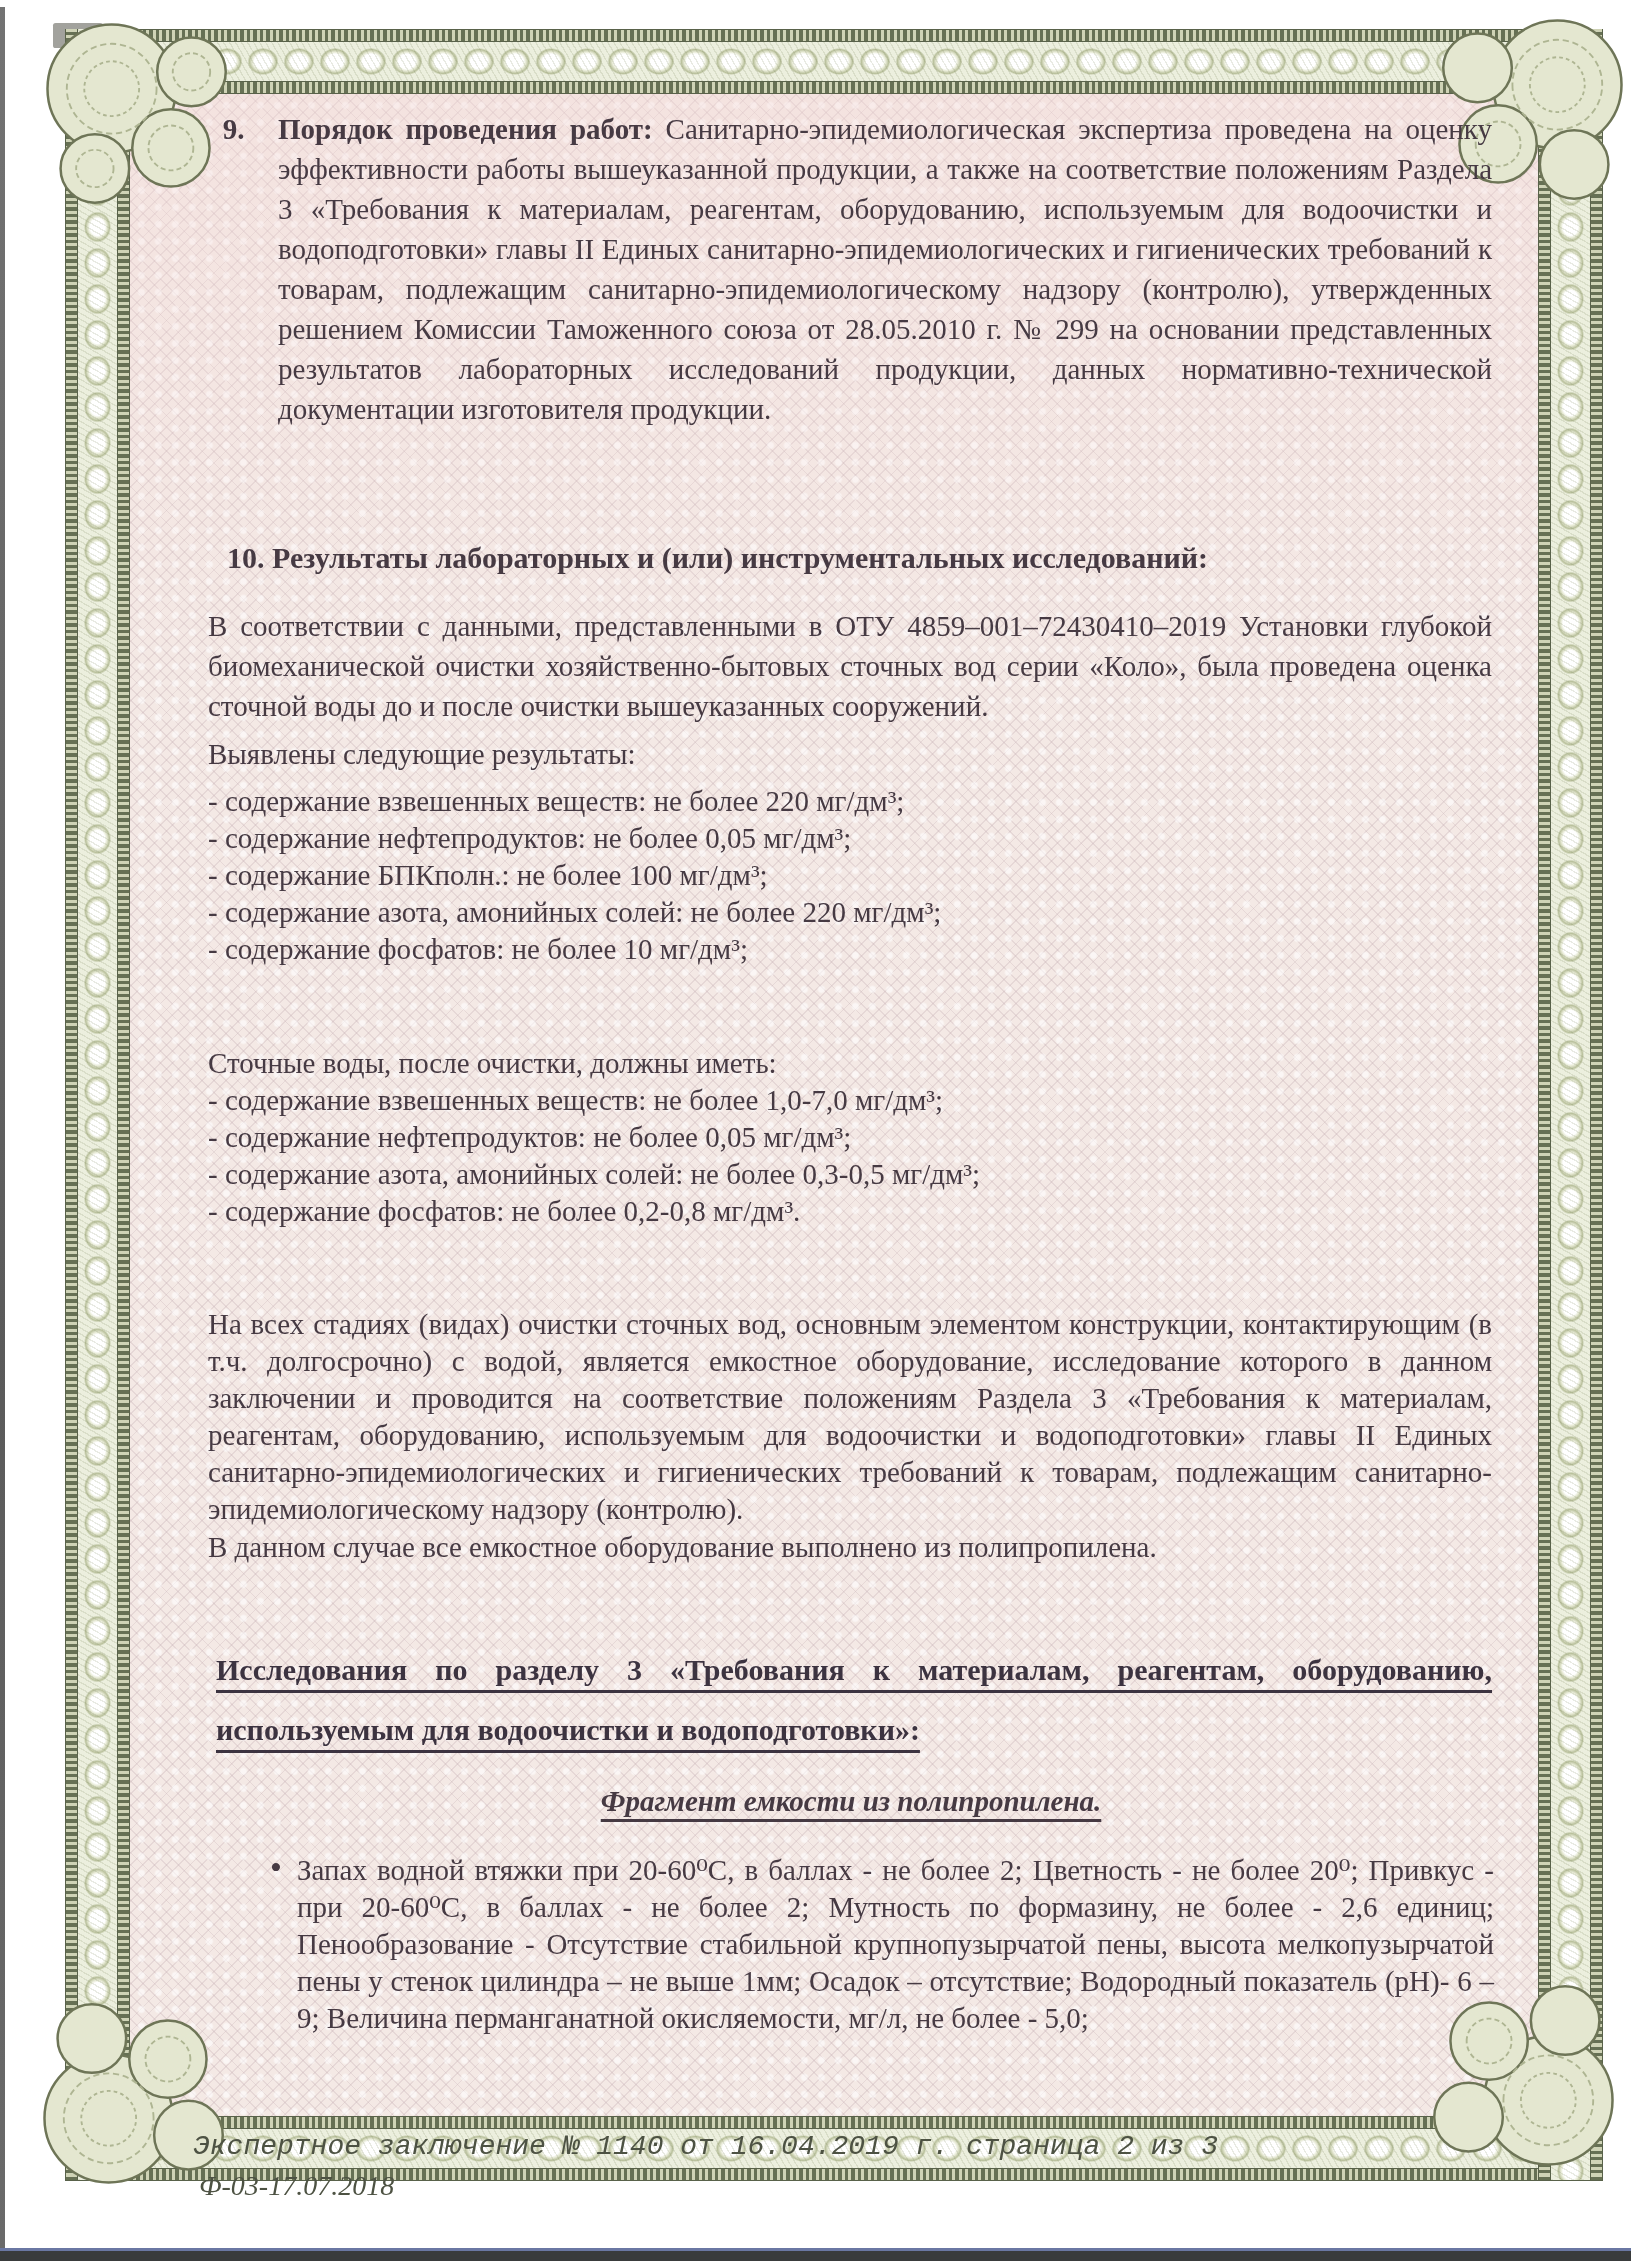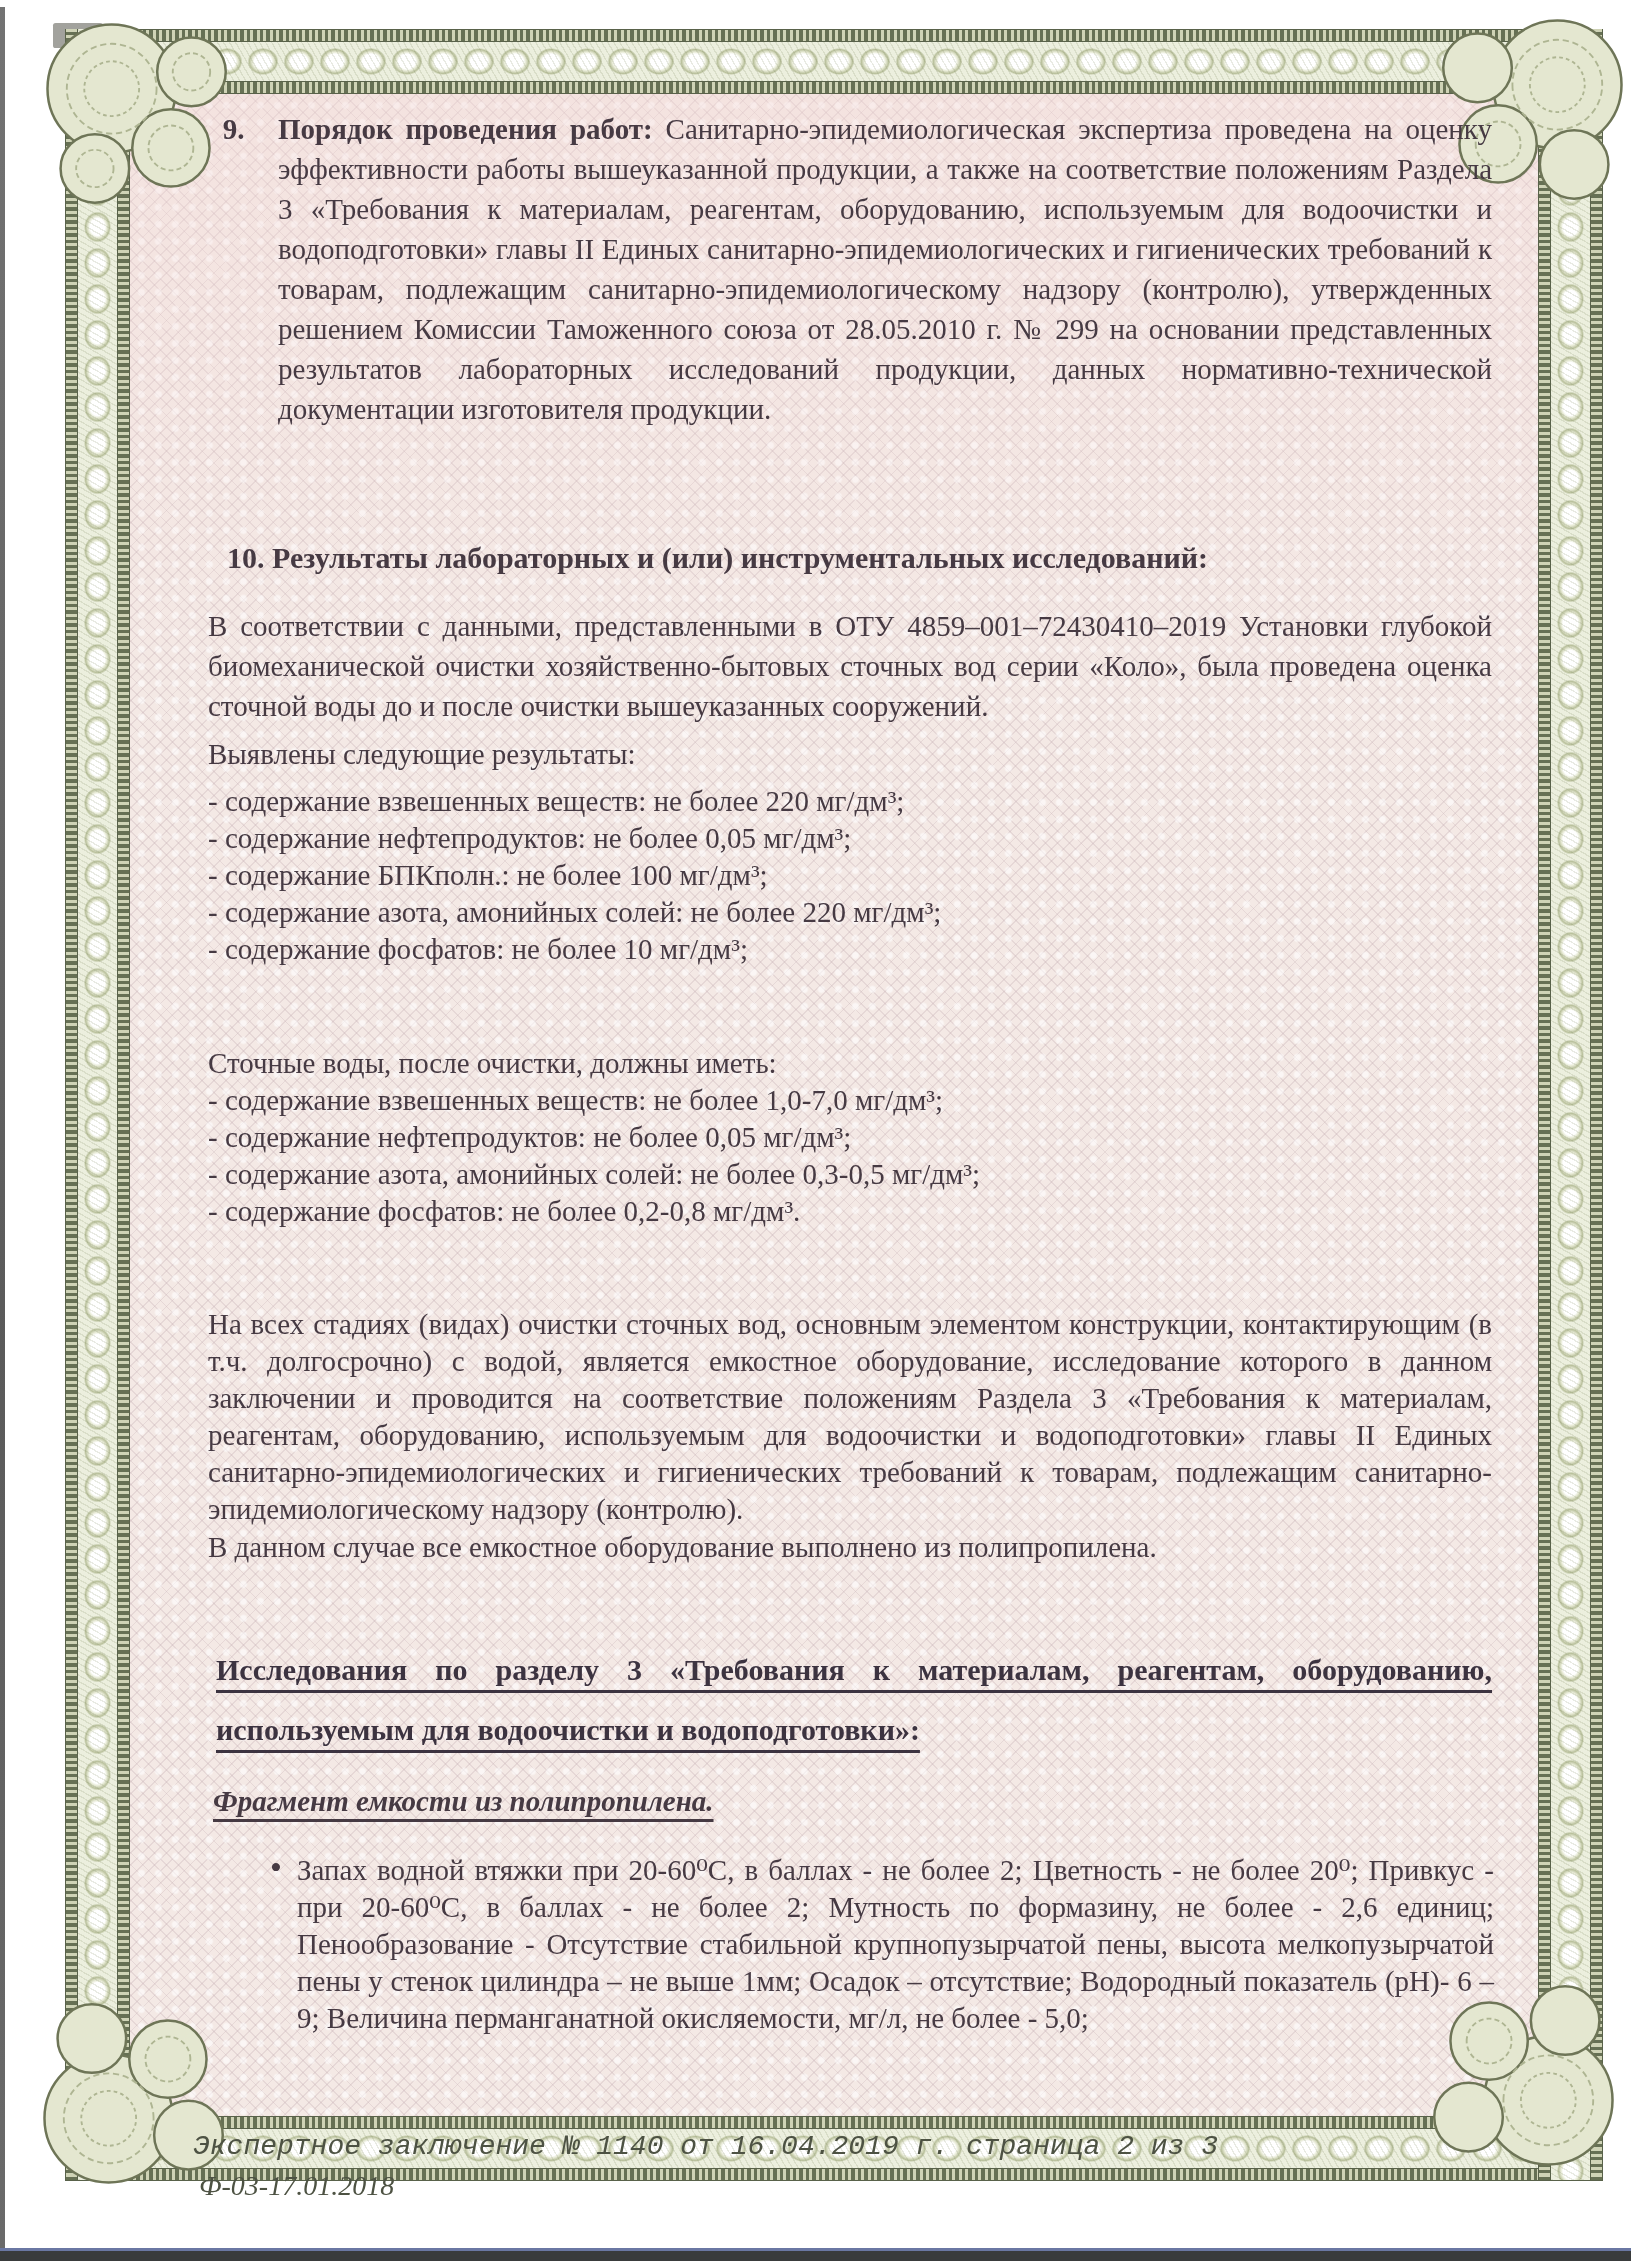--- a/index.html
+++ b/index.html
@@ -62,21 +62,21 @@
   .intro{left:208px;top:606px;width:1284px;}
   .intro .line2{margin-top:8px;}
   .list1{left:208px;top:783px;width:1284px;line-height:37px;}
   .list2{left:208px;top:1045px;width:1284px;line-height:37px;}
   .list1 div,.list2 div{white-space:nowrap;}
   .concl{left:208px;top:1306px;width:1284px;line-height:37px;}
   .concl .p2{margin-top:1.3px;}
   .research{left:216px;top:1640px;width:1276px;font-weight:bold;font-size:30px;line-height:60px;
     text-decoration:underline;text-decoration-thickness:3.2px;text-underline-offset:9.7px;
     text-decoration-color:#3c3340;color:#3c3340;}
-  .fragment{left:213px;top:1781px;width:1276px;text-align:left;font-style:italic;font-weight:600;
+  .fragment{left:213px;top:1781px;width:1276px;text-align:center;font-style:italic;font-weight:600;
     text-decoration:underline;text-decoration-thickness:2.6px;text-underline-offset:7.8px;}
   .bullet{left:213px;top:1852px;width:1281px;line-height:37px;padding-left:84px;box-sizing:border-box;}
   .bullet .mark{position:absolute;left:57px;top:-2.6px;font-size:34px;}
   .footer1{left:193px;top:2127px;width:1098px;font-style:italic;font-size:28px;color:#4d5243;z-index:5;font-family:Liberation Mono, monospace;}
   .footer2{left:199px;top:2166px;width:517px;font-style:italic;font-size:28px;color:#4d5243;z-index:5;}
 </style>
 </head>
 <body>
 
 <div id="page">
@@ -205,16 +205,16 @@
 
   <div class="txt research justify">Исследования по разделу 3 «Требования к материалам, реагентам, оборудованию, используемым для водоочистки и водоподготовки»:</div>
 
   <div class="txt fragment">Фрагмент емкости из полипропилена.</div>
 
   <div class="txt bullet justify">
     <span class="mark">•</span><span>Запах водной втяжки при 20-60⁰С, в баллах - не более 2; Цветность - не более 20⁰; Привкус - при 20-60⁰С, в баллах - не более 2; Мутность по формазину, не более - 2,6 единиц; Пенообразование - Отсутствие стабильной крупнопузырчатой пены, высота мелкопузырчатой пены у стенок цилиндра – не выше 1мм; Осадок – отсутствие; Водородный показатель (рН)- 6 – 9; Величина перманганатной окисляемости, мг/л, не более - 5,0;</span>
   </div>
 
   <div class="txt footer1">Экспертное заключение № 1140  от 16.04.2019 г.   страница 2 из 3</div>
-  <div class="txt footer2">Ф-03-17.01.2018</div>
+  <div class="txt footer2">Ф-03-17.07.2018</div>
 
 </div>
 
 
 </body></html>

